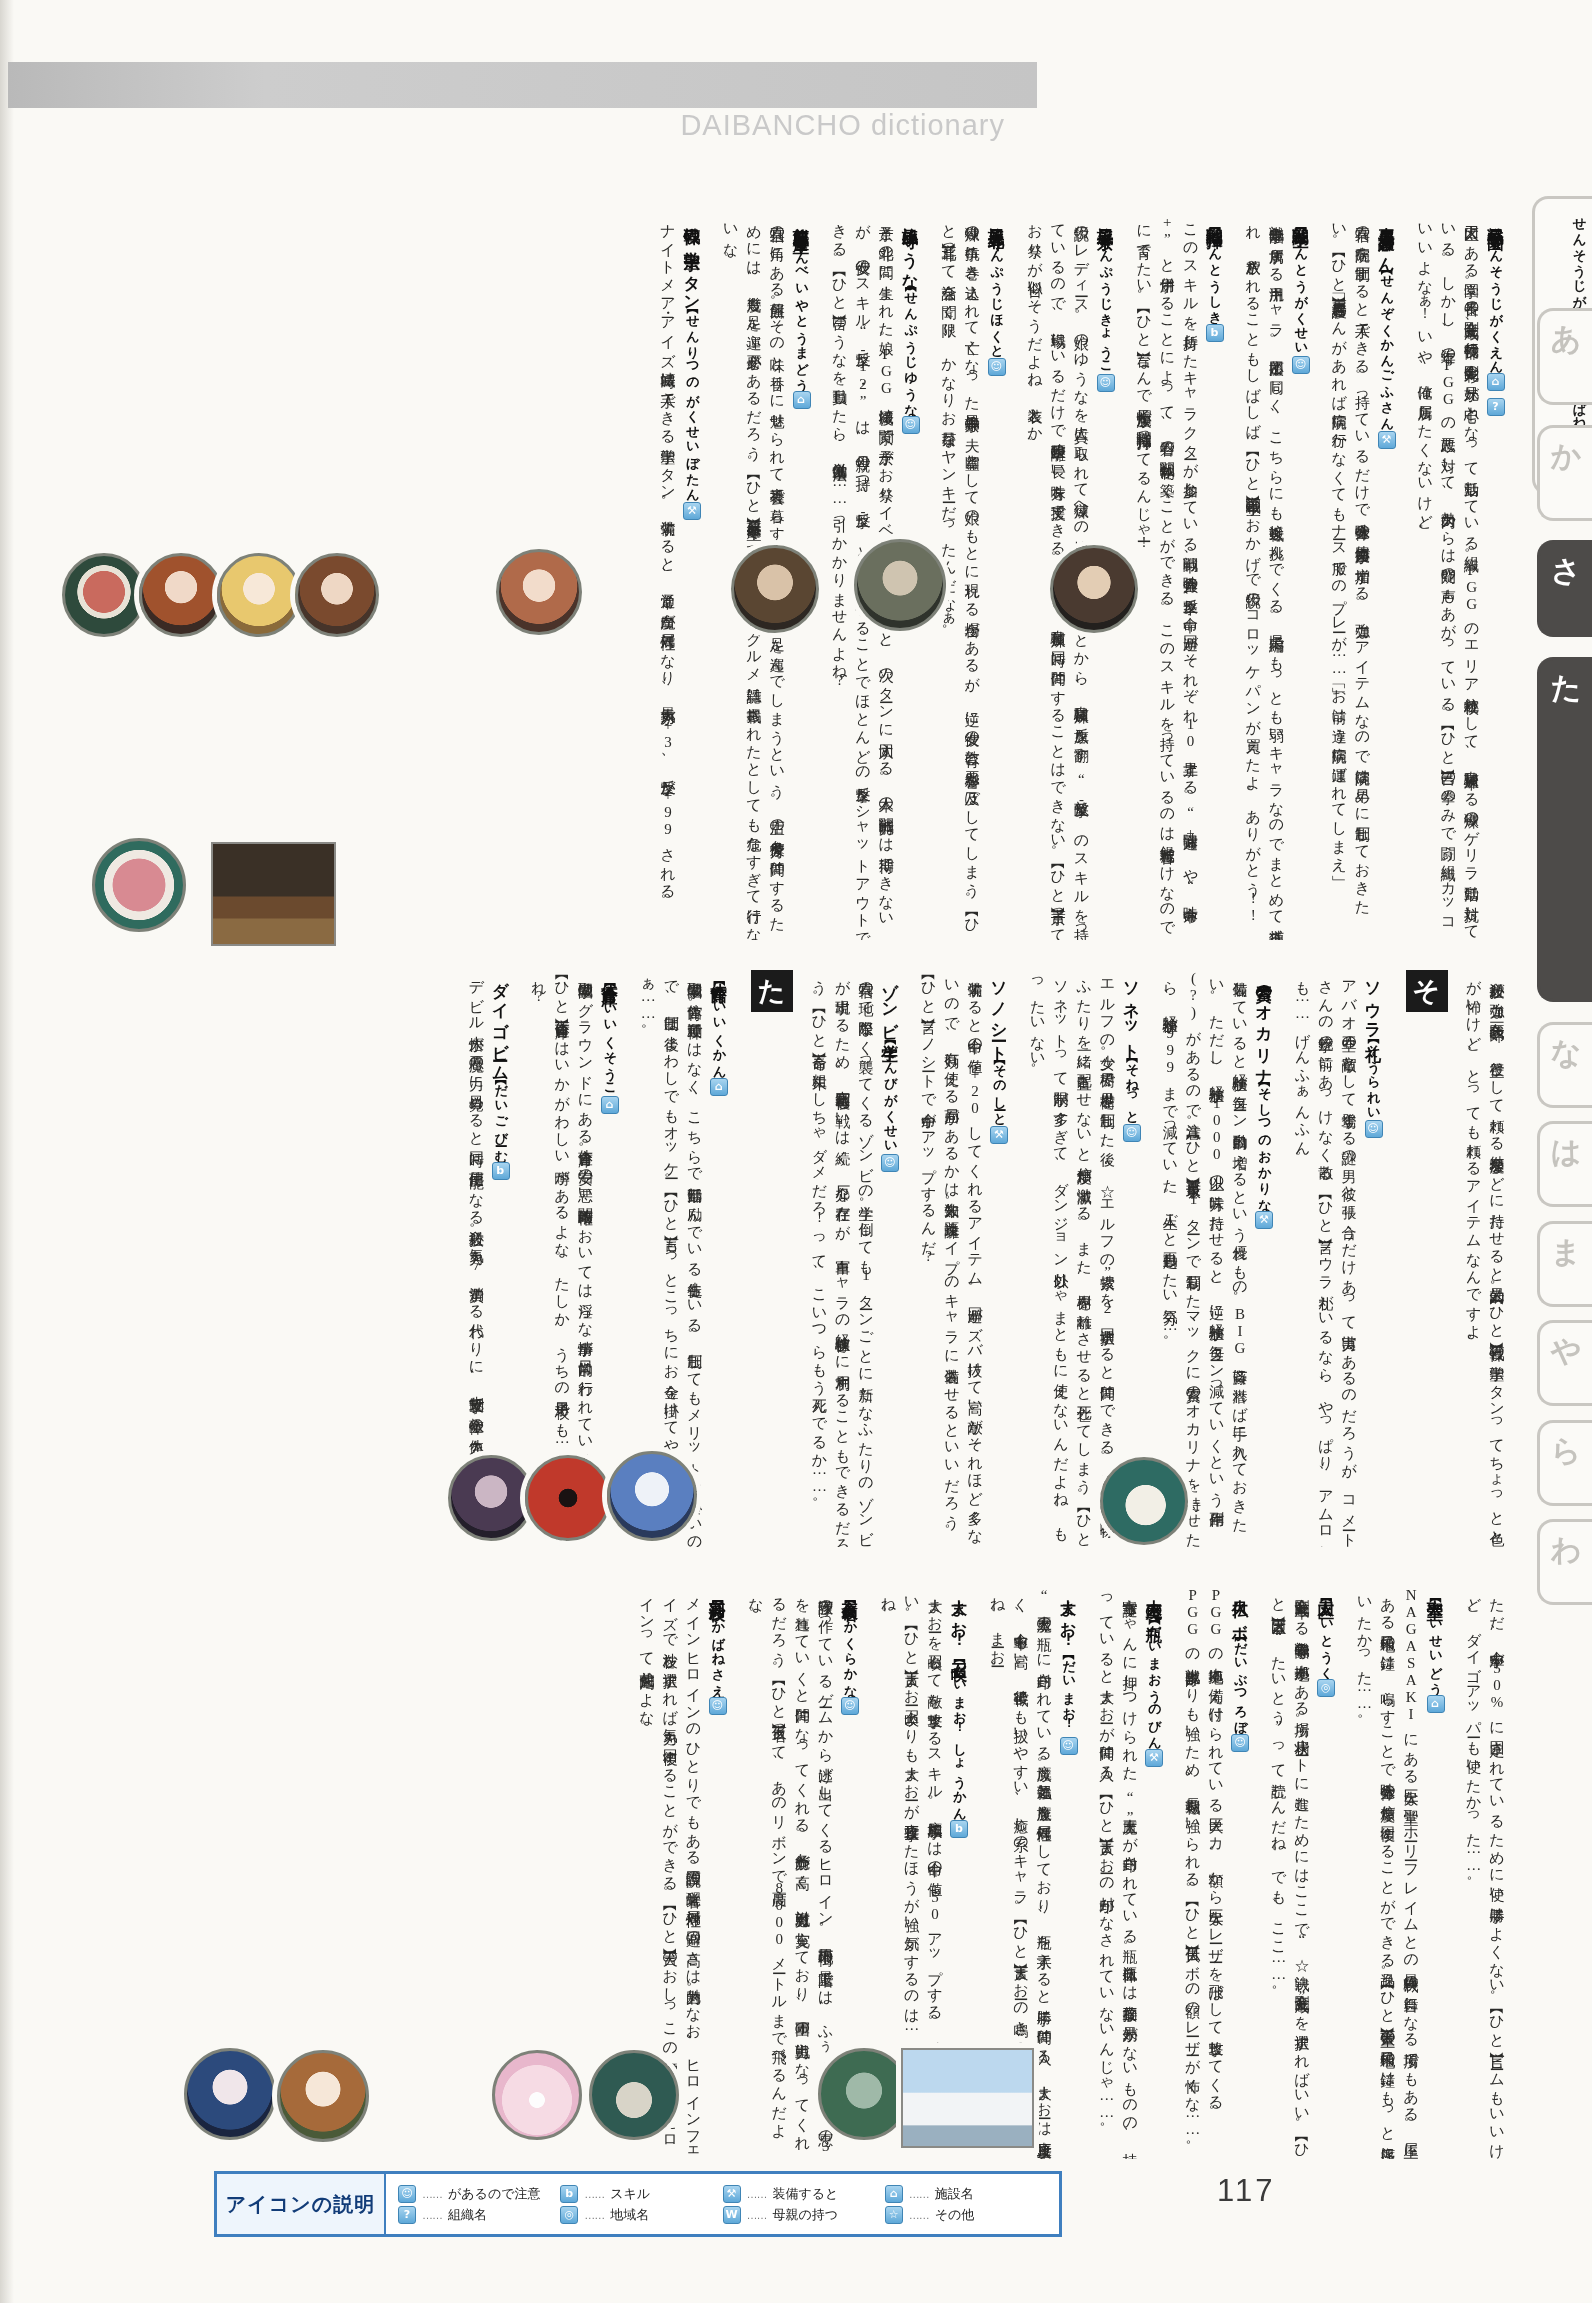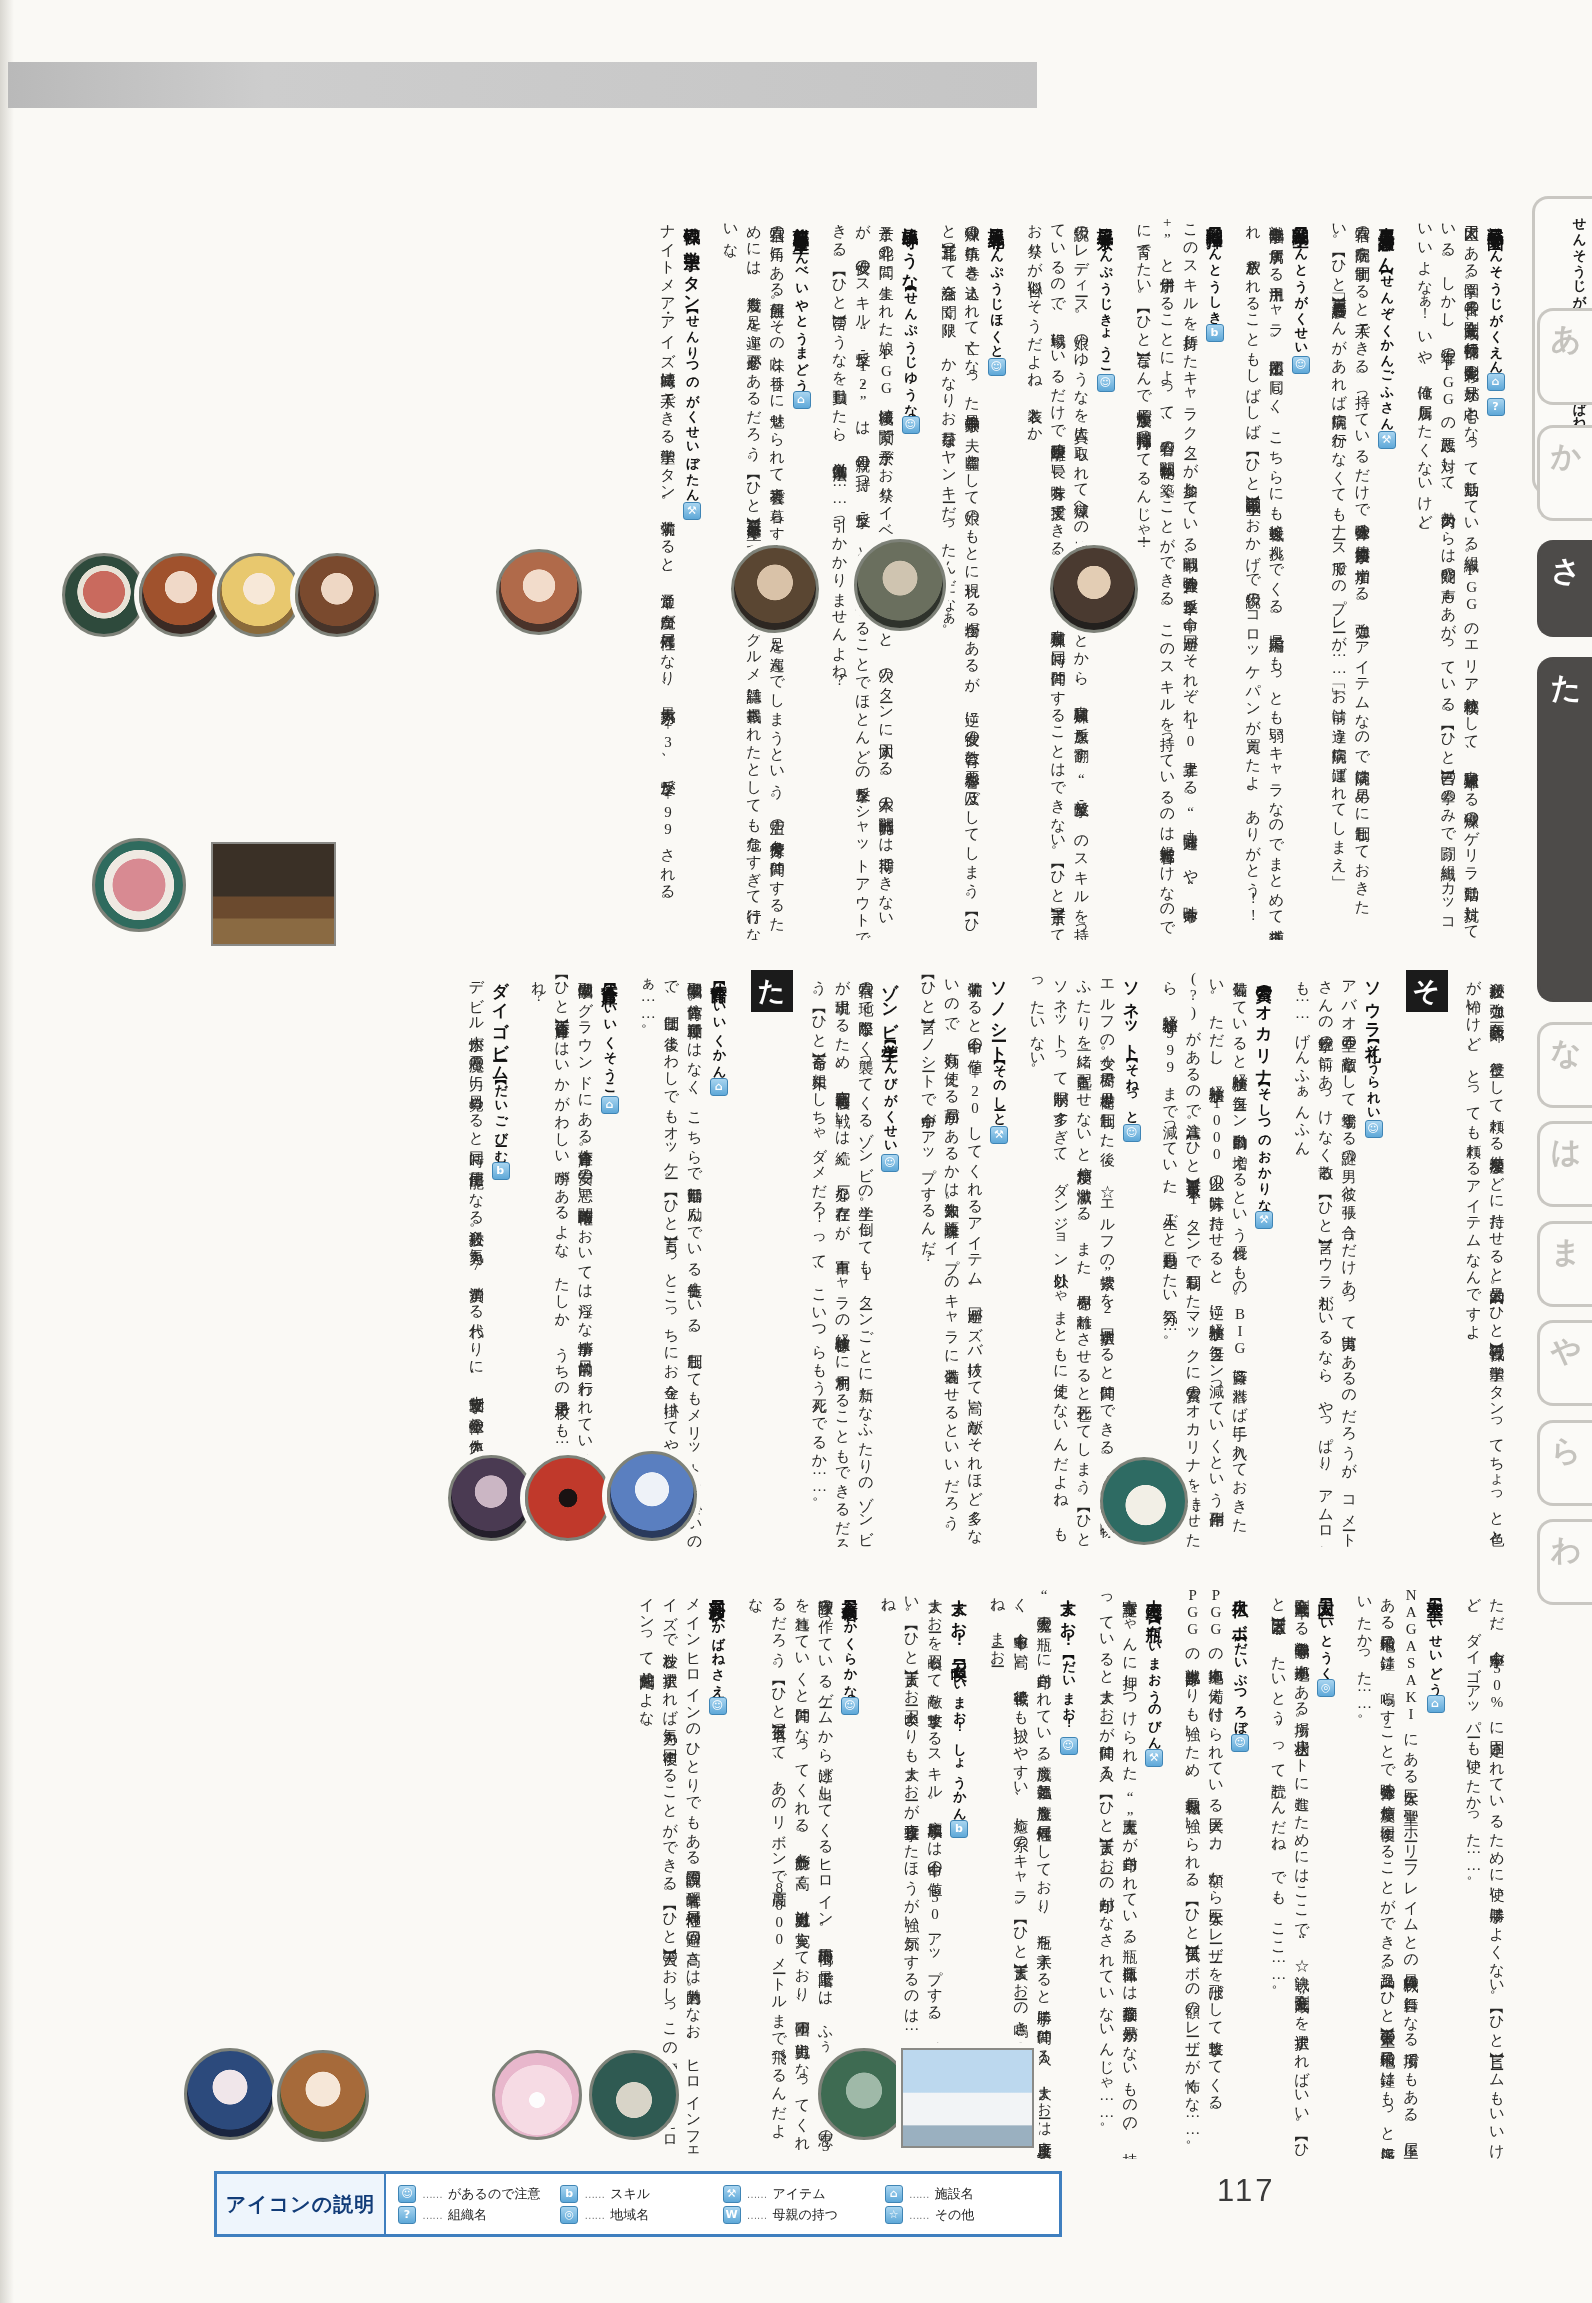--- a/index.html
+++ b/index.html
@@ -87,20 +87,21 @@
        font-family:"Liberation Sans","DejaVu Sans",sans-serif;font-weight:400;
        font-size:31px;color:#3a3a3a;letter-spacing:3px;}
 </style>
 </head>
 <body>
 
 <div class="page">
   <div class="edge-shade"></div>
 
   <div class="topbar"></div>
+  <div class="dict-title">DAIBANCHO dictionary</div>
 
   <div class="range-box">
     <span>せんそうじがくえん〜</span>
     <span>たかばねさえ</span>
   </div>
   <div id="tab-rail">
       <div class="tab" style="top: 308px; height: 97px;">あ</div>
       <div class="tab" style="top: 425px; height: 96px;">か</div>
       <div class="tab active" style="top: 540px; height: 97px;">さ</div>
       <div class="tab active" style="top: 657px; height: 345px;">た</div>
@@ -259,21 +260,21 @@
           <span>があるので注意</span>
         </div>
         <div class="legend-item">
           <span class="tag-icon">b</span>
           <span class="leader">……</span>
           <span>スキル</span>
         </div>
         <div class="legend-item">
           <span class="tag-icon">⚒</span>
           <span class="leader">……</span>
-          <span>アイテム</span>
+          <span>装備すると</span>
         </div>
         <div class="legend-item">
           <span class="tag-icon">⌂</span>
           <span class="leader">……</span>
           <span>施設名</span>
         </div>
         <div class="legend-item">
           <span class="tag-icon">?</span>
           <span class="leader">……</span>
           <span>組織名</span>

